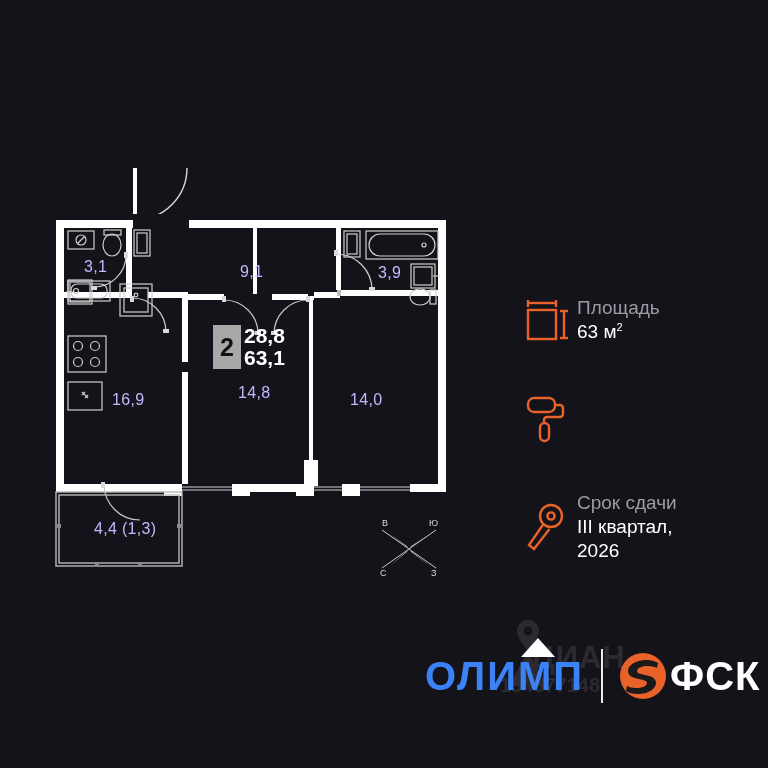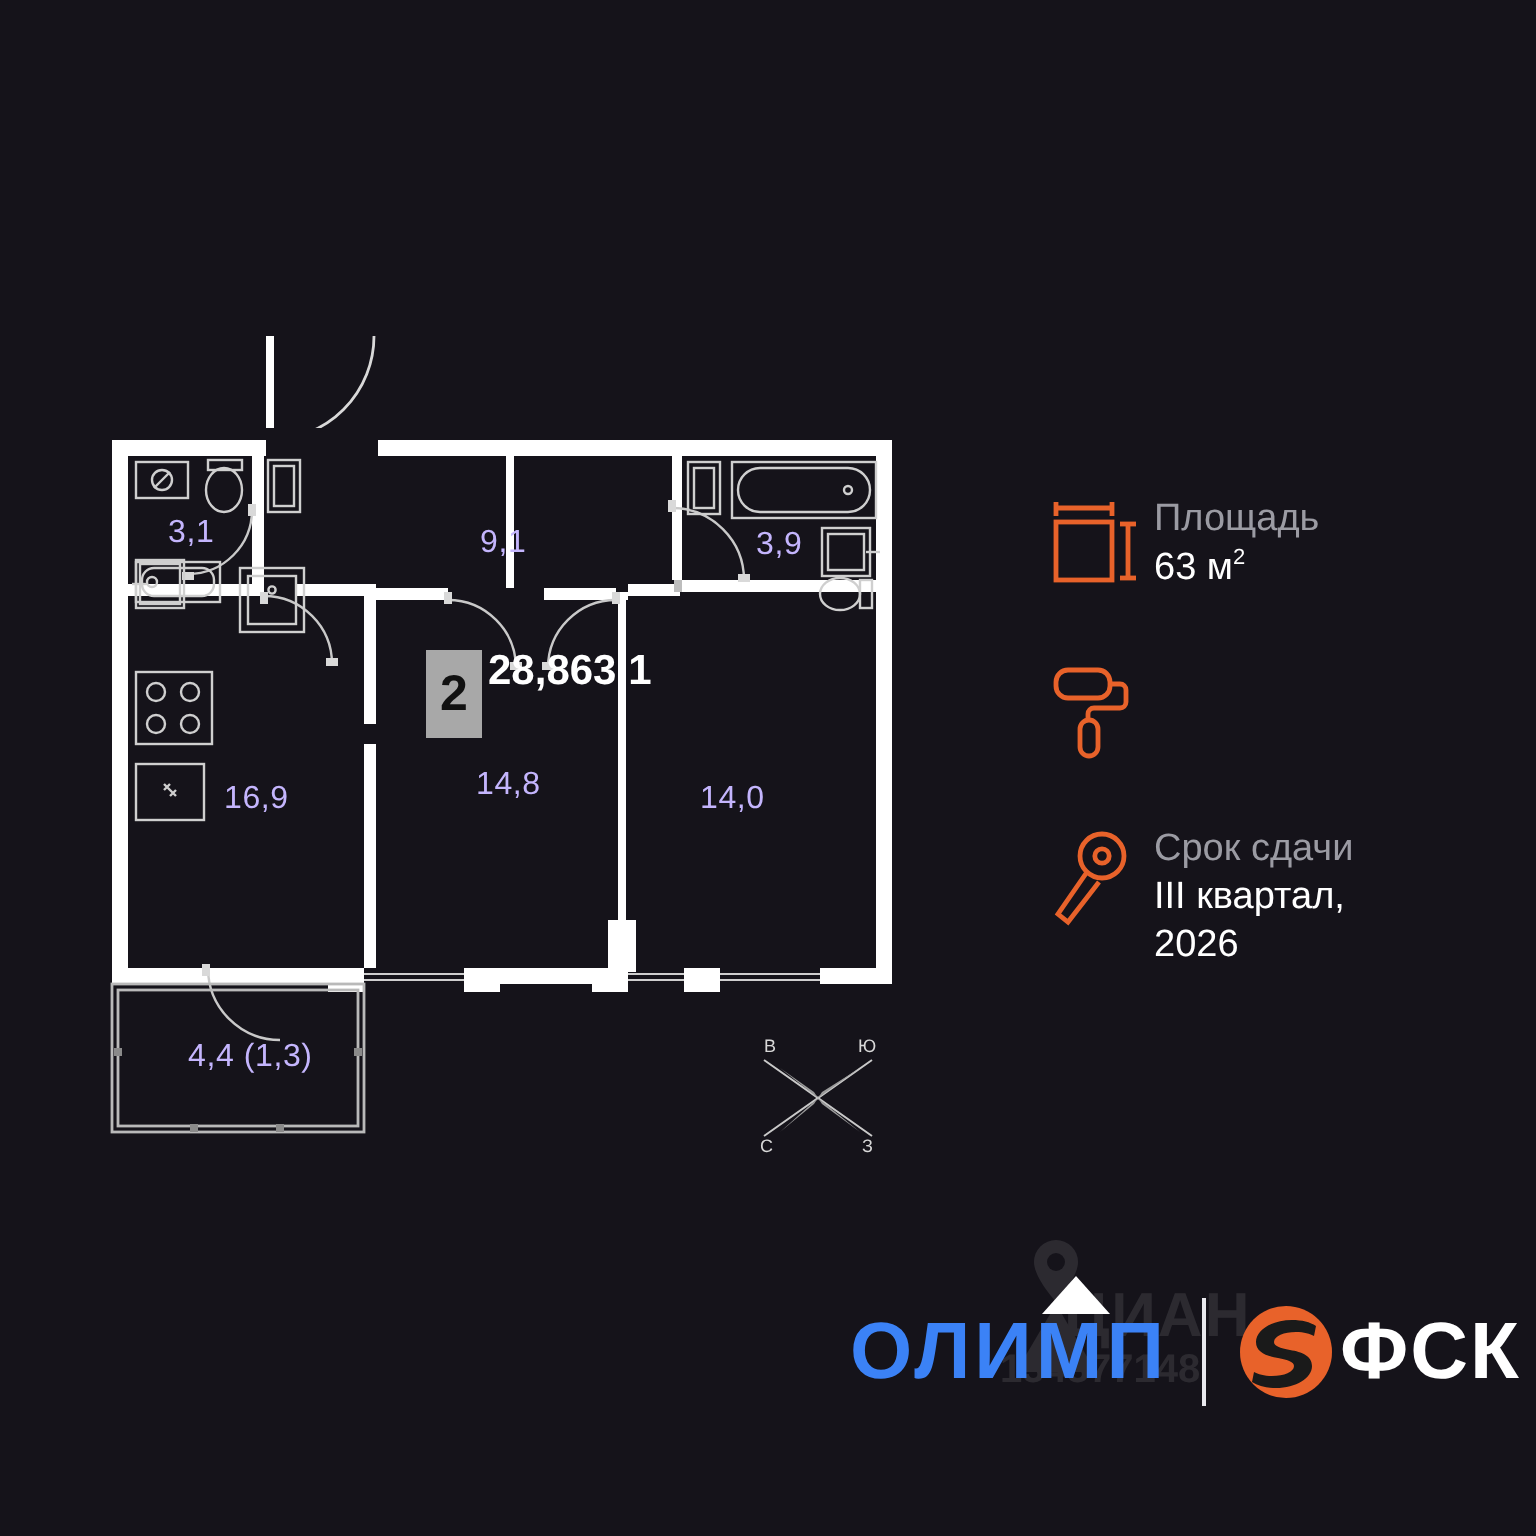--- a/index.html
+++ b/index.html
@@ -23,31 +23,31 @@
   }
 
   
   #badge{position:absolute;left:213px;top:325px;display:flex;align-items:stretch;}
   #badge .num{
     background:#a8a8a8;color:#111;font-size:25px;font-weight:700;
     width:28px;height:44px;display:flex;align-items:center;justify-content:center;
     line-height:1;
   }
   #badge .areas{
-    display:flex;flex-direction:row;justify-content:center;
+    display:flex;flex-direction:column;justify-content:center;
     margin-left:3px;color:#fff;font-weight:700;font-size:21px;line-height:1.06;
   }
 
   
   #compass{position:absolute;left:374px;top:518px;width:70px;height:62px;}
   #compass .cl{position:absolute;color:#d8d8d8;font-size:9px;}
 
   
   #info{position:absolute;left:525px;top:248px;width:235px;}
-  .info-row{display:flex;align-items:flex-start;margin-bottom:33px;}
+  .info-row{display:flex;align-items:center;margin-bottom:33px;margin-top:48px;}
   .info-ico{width:52px;flex:0 0 52px;display:flex;align-items:flex-start;justify-content:flex-start;padding-top:2px;}
   .info-txt{padding-top:0px;}
   .info-title{color:#9b9ba3;font-size:19px;line-height:1.25;}
   .info-val{color:#ffffff;font-size:19px;line-height:1.3;}
   .info-val sup{font-size:11px;vertical-align:super;}
 
   
   #wm{position:absolute;left:490px;top:612px;width:215px;height:92px;opacity:.12;}
   #wm .wmtxt{
     position:absolute;left:42px;top:28px;color:#cfcfcf;font-size:31px;

